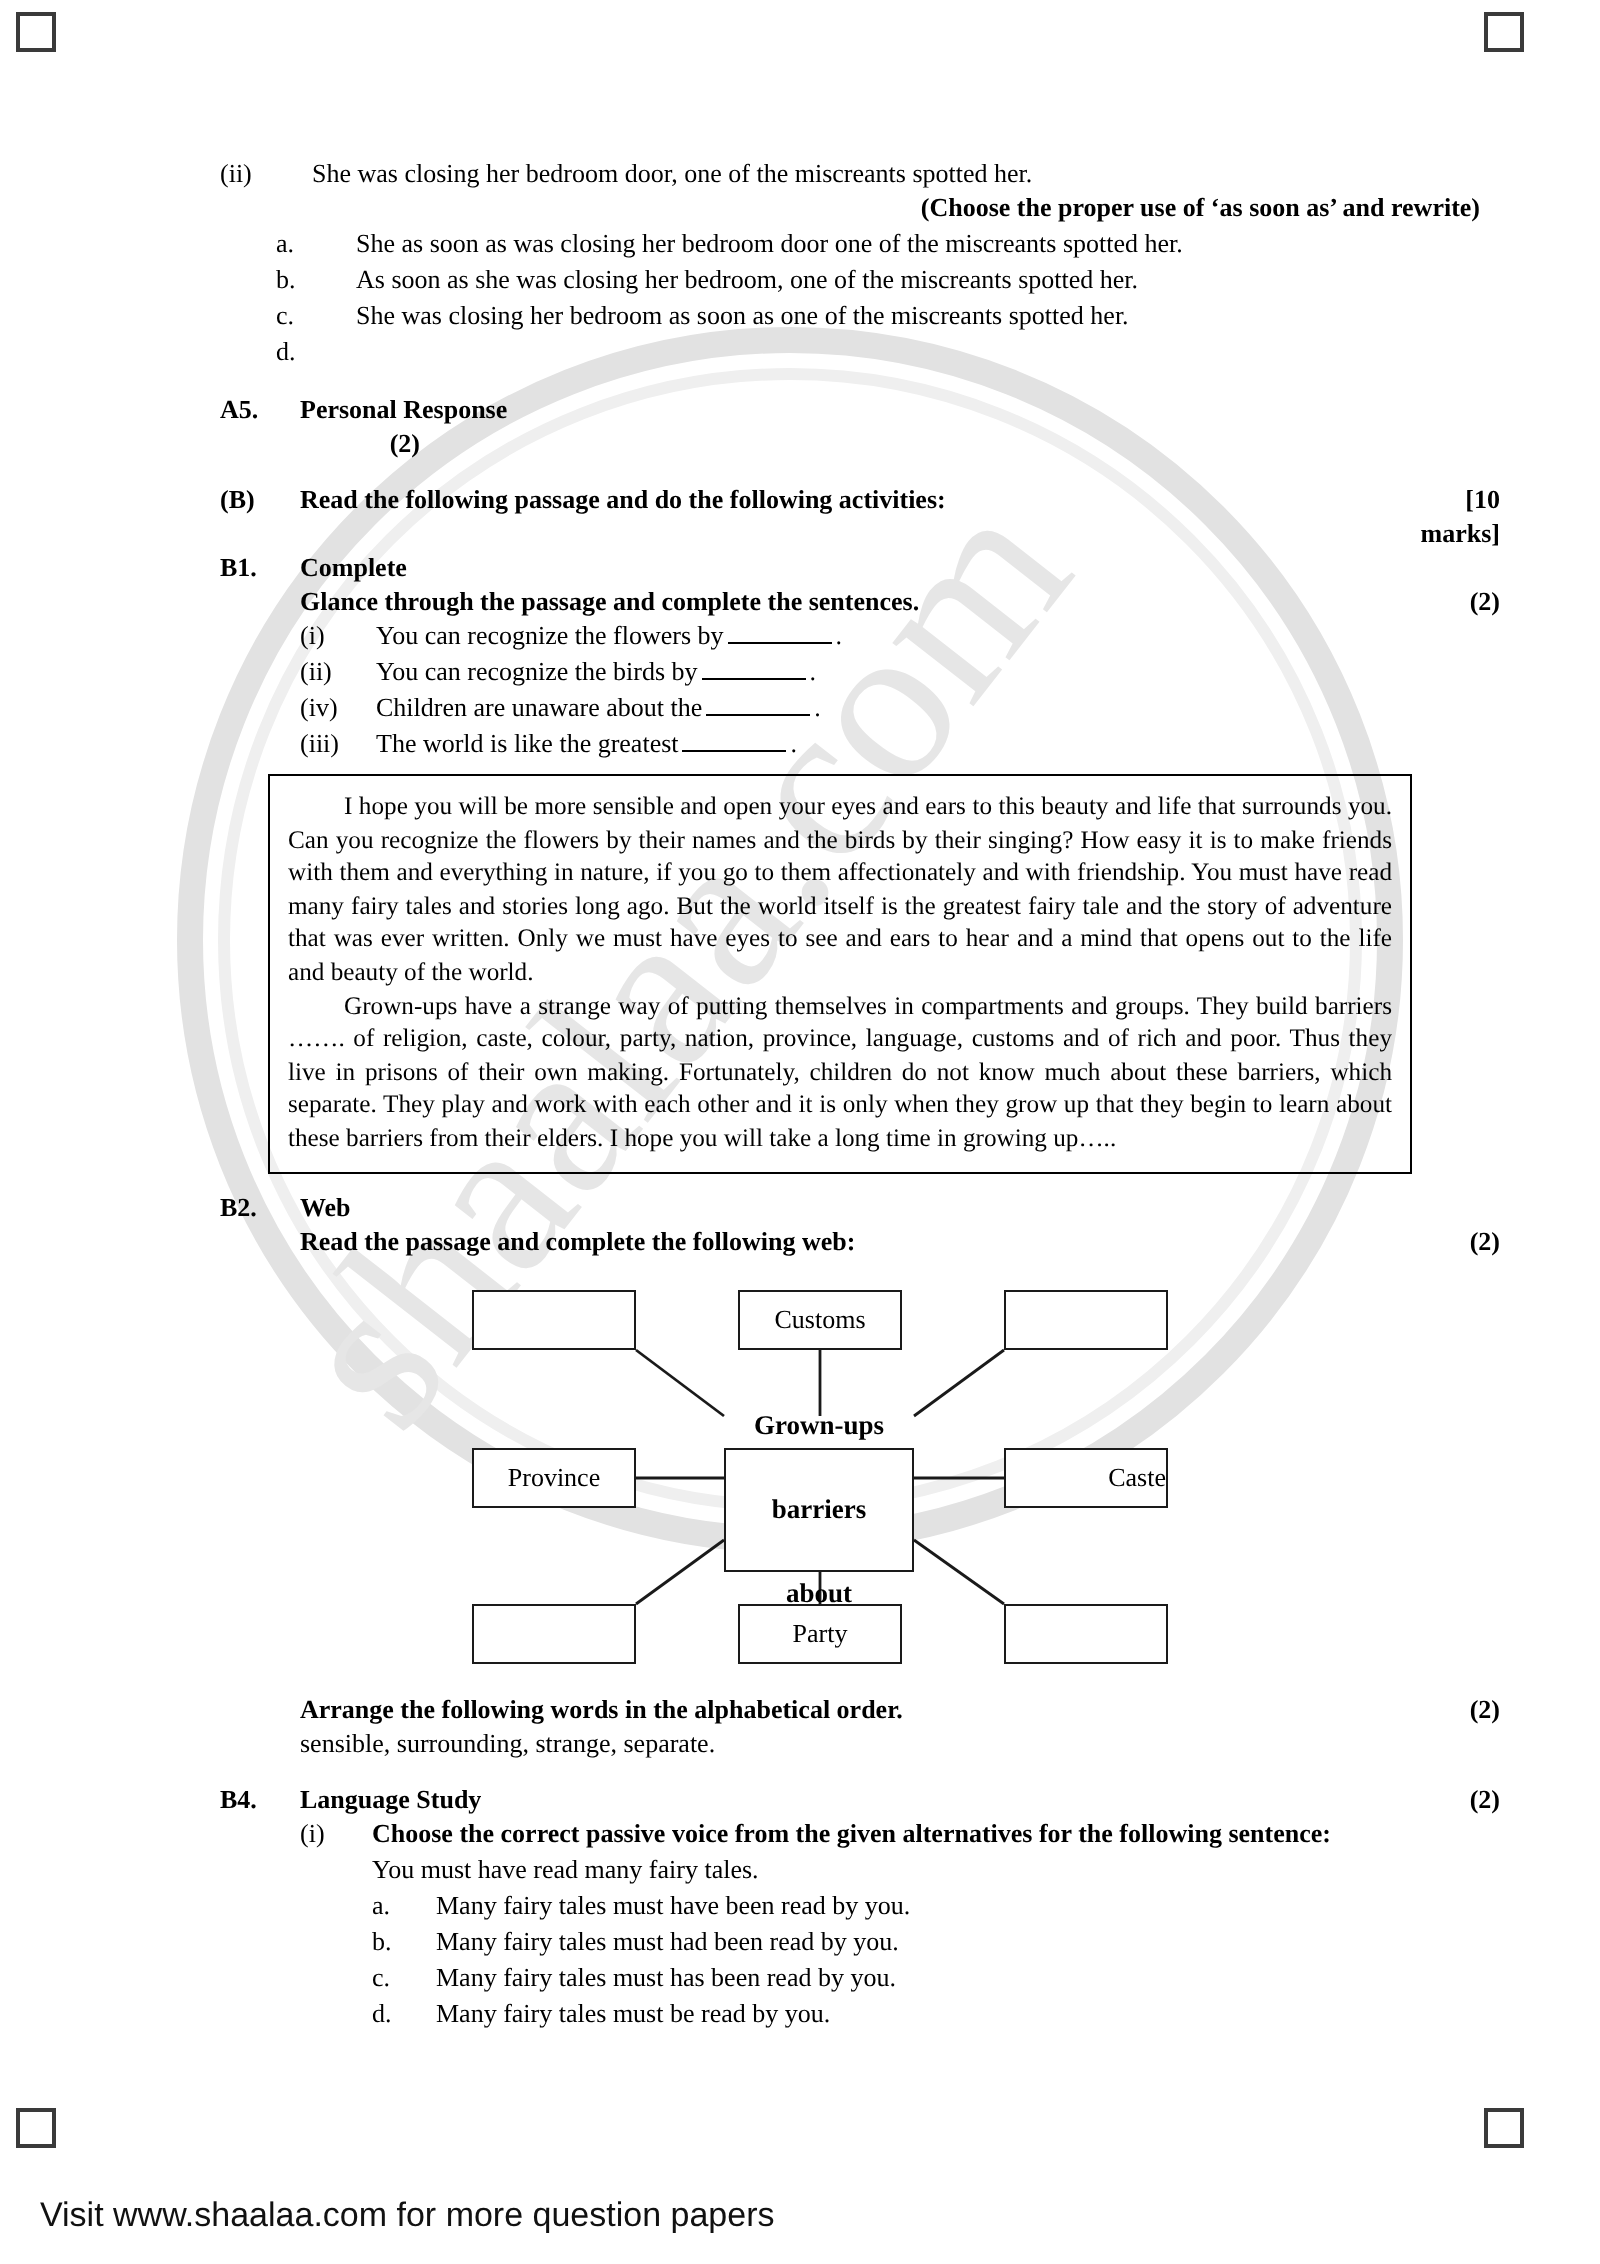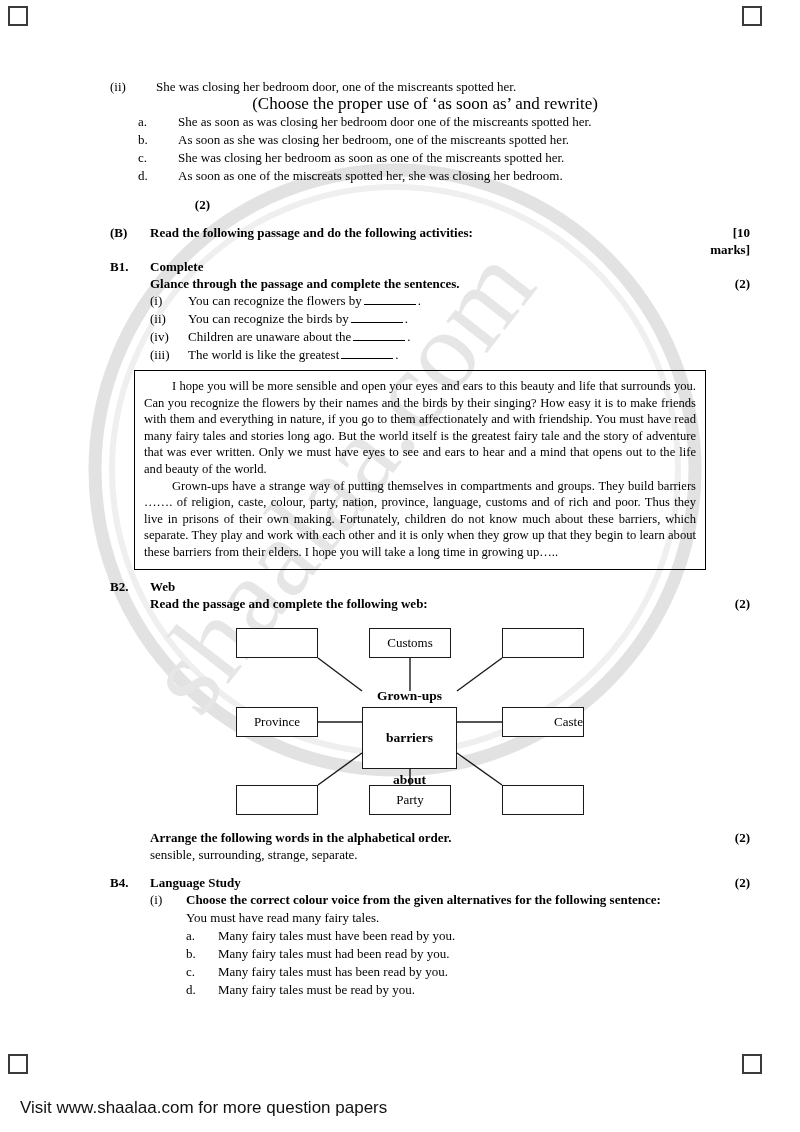--- a/index.html
+++ b/index.html
@@ -30,21 +30,21 @@
   .b{font-weight:bold;}
 
   .sub{display:flex;align-items:flex-start;font-size:13px;line-height:18px;}
   .sub .n{flex:0 0 38px;}
   .sub .t{flex:1 1 auto;}
 
   .opt{display:flex;align-items:flex-start;font-size:13px;line-height:18px;}
   .opt .n{flex:0 0 68px;padding-left:28px;box-sizing:border-box;}
   .opt .t{flex:1 1 auto;}
 
-  .center-note{text-align:center;font-size:17px;line-height:18px;padding-right:10px;}
+  .center-note{text-align:right;font-size:13px;line-height:18px;padding-right:10px;font-weight:bold;}
 
   .blank{display:inline-block;border-bottom:1px solid #000;width:52px;height:11px;margin:0 2px;vertical-align:baseline;}
 
   
   .passage{
     border:1px solid #000;margin:6px 0 0 0;
     padding:7px 9px 8px 9px;
     font-size:12.6px;line-height:16.6px;text-align:justify;
     background:transparent;
   }
@@ -98,25 +98,28 @@
       <div class="opt">
         <div class="n">b.</div>
         <div class="t">As soon as she was closing her bedroom, one of the miscreants spotted her.</div>
       </div>
       <div class="opt">
         <div class="n">c.</div>
         <div class="t">She was closing her bedroom as soon as one of the miscreants spotted her.</div>
       </div>
       <div class="opt">
         <div class="n">d.</div>
-        <div class="t">As soon as one of the miscreats spotted her, she was closing her bedroom.</div>
       </div>
     </div>
 
     <div style="height:11px;"></div>
+    <div class="row">
+      <div class="lbl">A5.</div>
+      <div class="body b">Personal Response</div>
+    </div>
     <div class="row">
       <div class="lbl"></div>
       <div class="marks">(2)</div>
     </div>
 
     <div style="height:11px;"></div>
     <div class="row">
       <div class="lbl">(B)</div>
       <div class="body b">Read the following passage and do the following activities:</div>
       <div class="marks">[10 marks]</div>
@@ -229,21 +232,21 @@
     <div class="row">
       <div class="lbl">B4.</div>
       <div class="body b">Language Study</div>
       <div class="marks">(2)</div>
     </div>
     <div class="row">
       <div class="lbl"></div>
       <div class="body">
         <div class="sub">
           <div class="n" style="flex:0 0 36px;">(i)</div>
-          <div class="t b" style="text-align:justify;">Choose the correct colour voice from the given alternatives for the following sentence:</div>
+          <div class="t b" style="text-align:justify;">Choose the correct passive voice from the given alternatives for the following sentence:</div>
         </div>
         <div style="padding-left:36px;">
           <div style="font-size:13px;line-height:18px;">You must have read many fairy tales.</div>
           <div class="opt">
             <div class="n" style="flex:0 0 32px;padding-left:0;">a.</div>
             <div class="t">Many fairy tales must have been read by you.</div>
           </div>
           <div class="opt">
             <div class="n" style="flex:0 0 32px;padding-left:0;">b.</div>
             <div class="t">Many fairy tales must had been read by you.</div>

